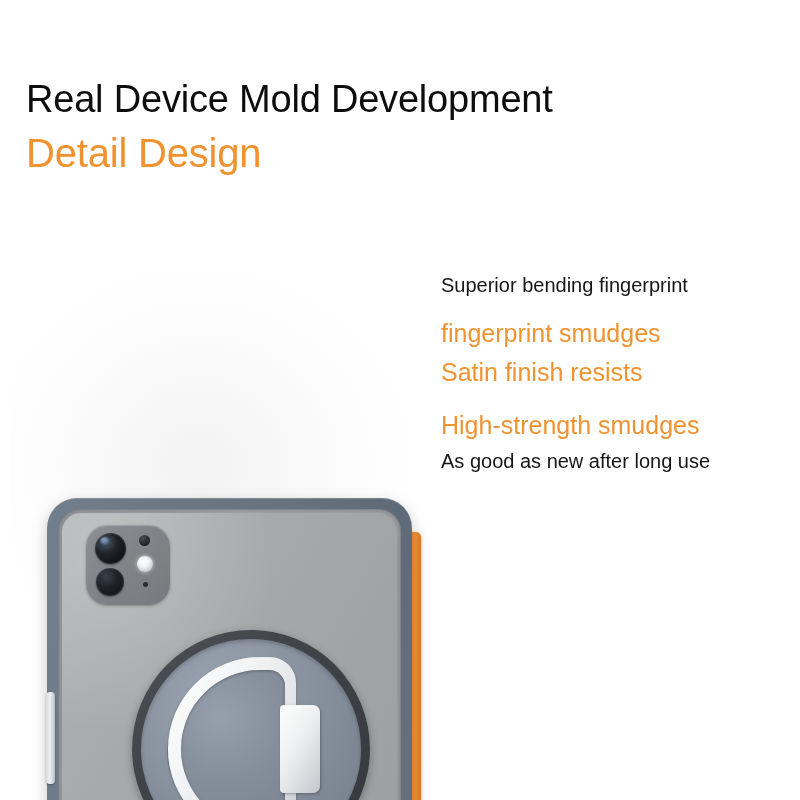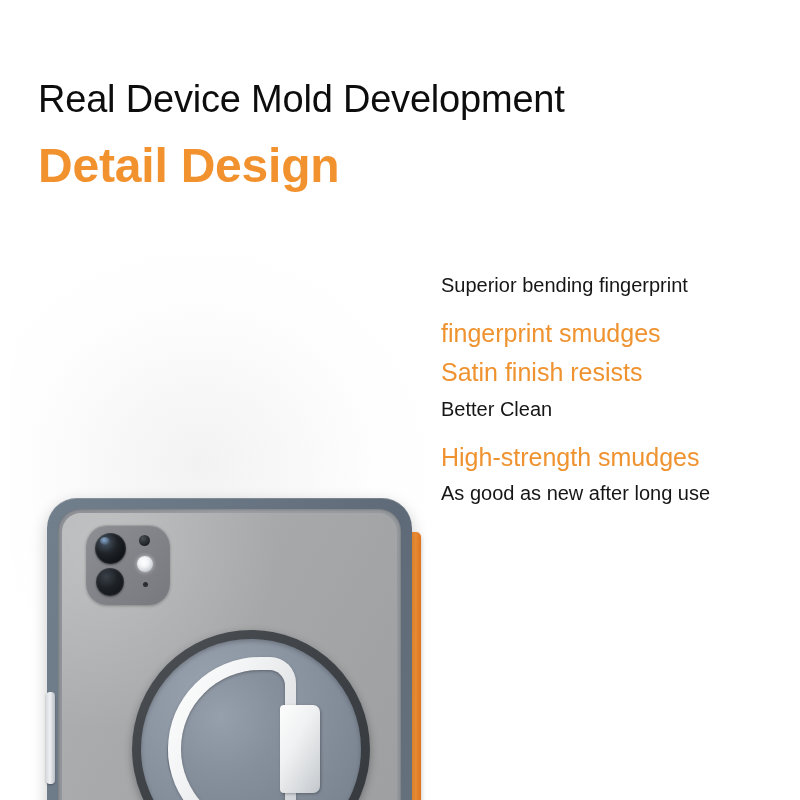--- a/index.html
+++ b/index.html
@@ -15,39 +15,39 @@
   #page {
     position: relative;
     width: 800px;
     height: 800px;
     background: #ffffff;
   }
 
   
   .heading-block {
     position: absolute;
-    left: 38px;
+    left: 26px;
     top: 78px;
     width: 720px;
   }
   .headline-main {
     font-size: 38px;
     font-weight: 400;
     color: #0d0d0d;
     letter-spacing: -0.2px;
     line-height: 1.15;
     white-space: nowrap;
   }
   .headline-sub {
-    font-size: 48px;
-    font-weight: 700;
+    font-size: 40px;
+    font-weight: 400;
     color: #f2922f;
     letter-spacing: -0.2px;
     line-height: 1.25;
-    margin-top: 14px;
+    margin-top: 6px;
     white-space: nowrap;
   }
 
   
   .product-stage {
     position: absolute;
     left: 0px;
     top: 240px;
     width: 430px;
     height: 500px;
@@ -335,21 +335,20 @@
 
   <div class="features">
 
     <div class="feature-group">
       <div class="feature-desc">Superior bending fingerprint</div>
     </div>
 
     <div class="feature-group">
       <div class="feature-title">fingerprint smudges</div>
       <div class="feature-title">Satin finish resists</div>
-      <div class="feature-desc">Better Clean</div>
     </div>
 
     <div class="feature-group">
       <div class="feature-title">High-strength smudges</div>
       <div class="feature-desc">As good as new after long use</div>
     </div>
 
   </div>
 
 </div>

